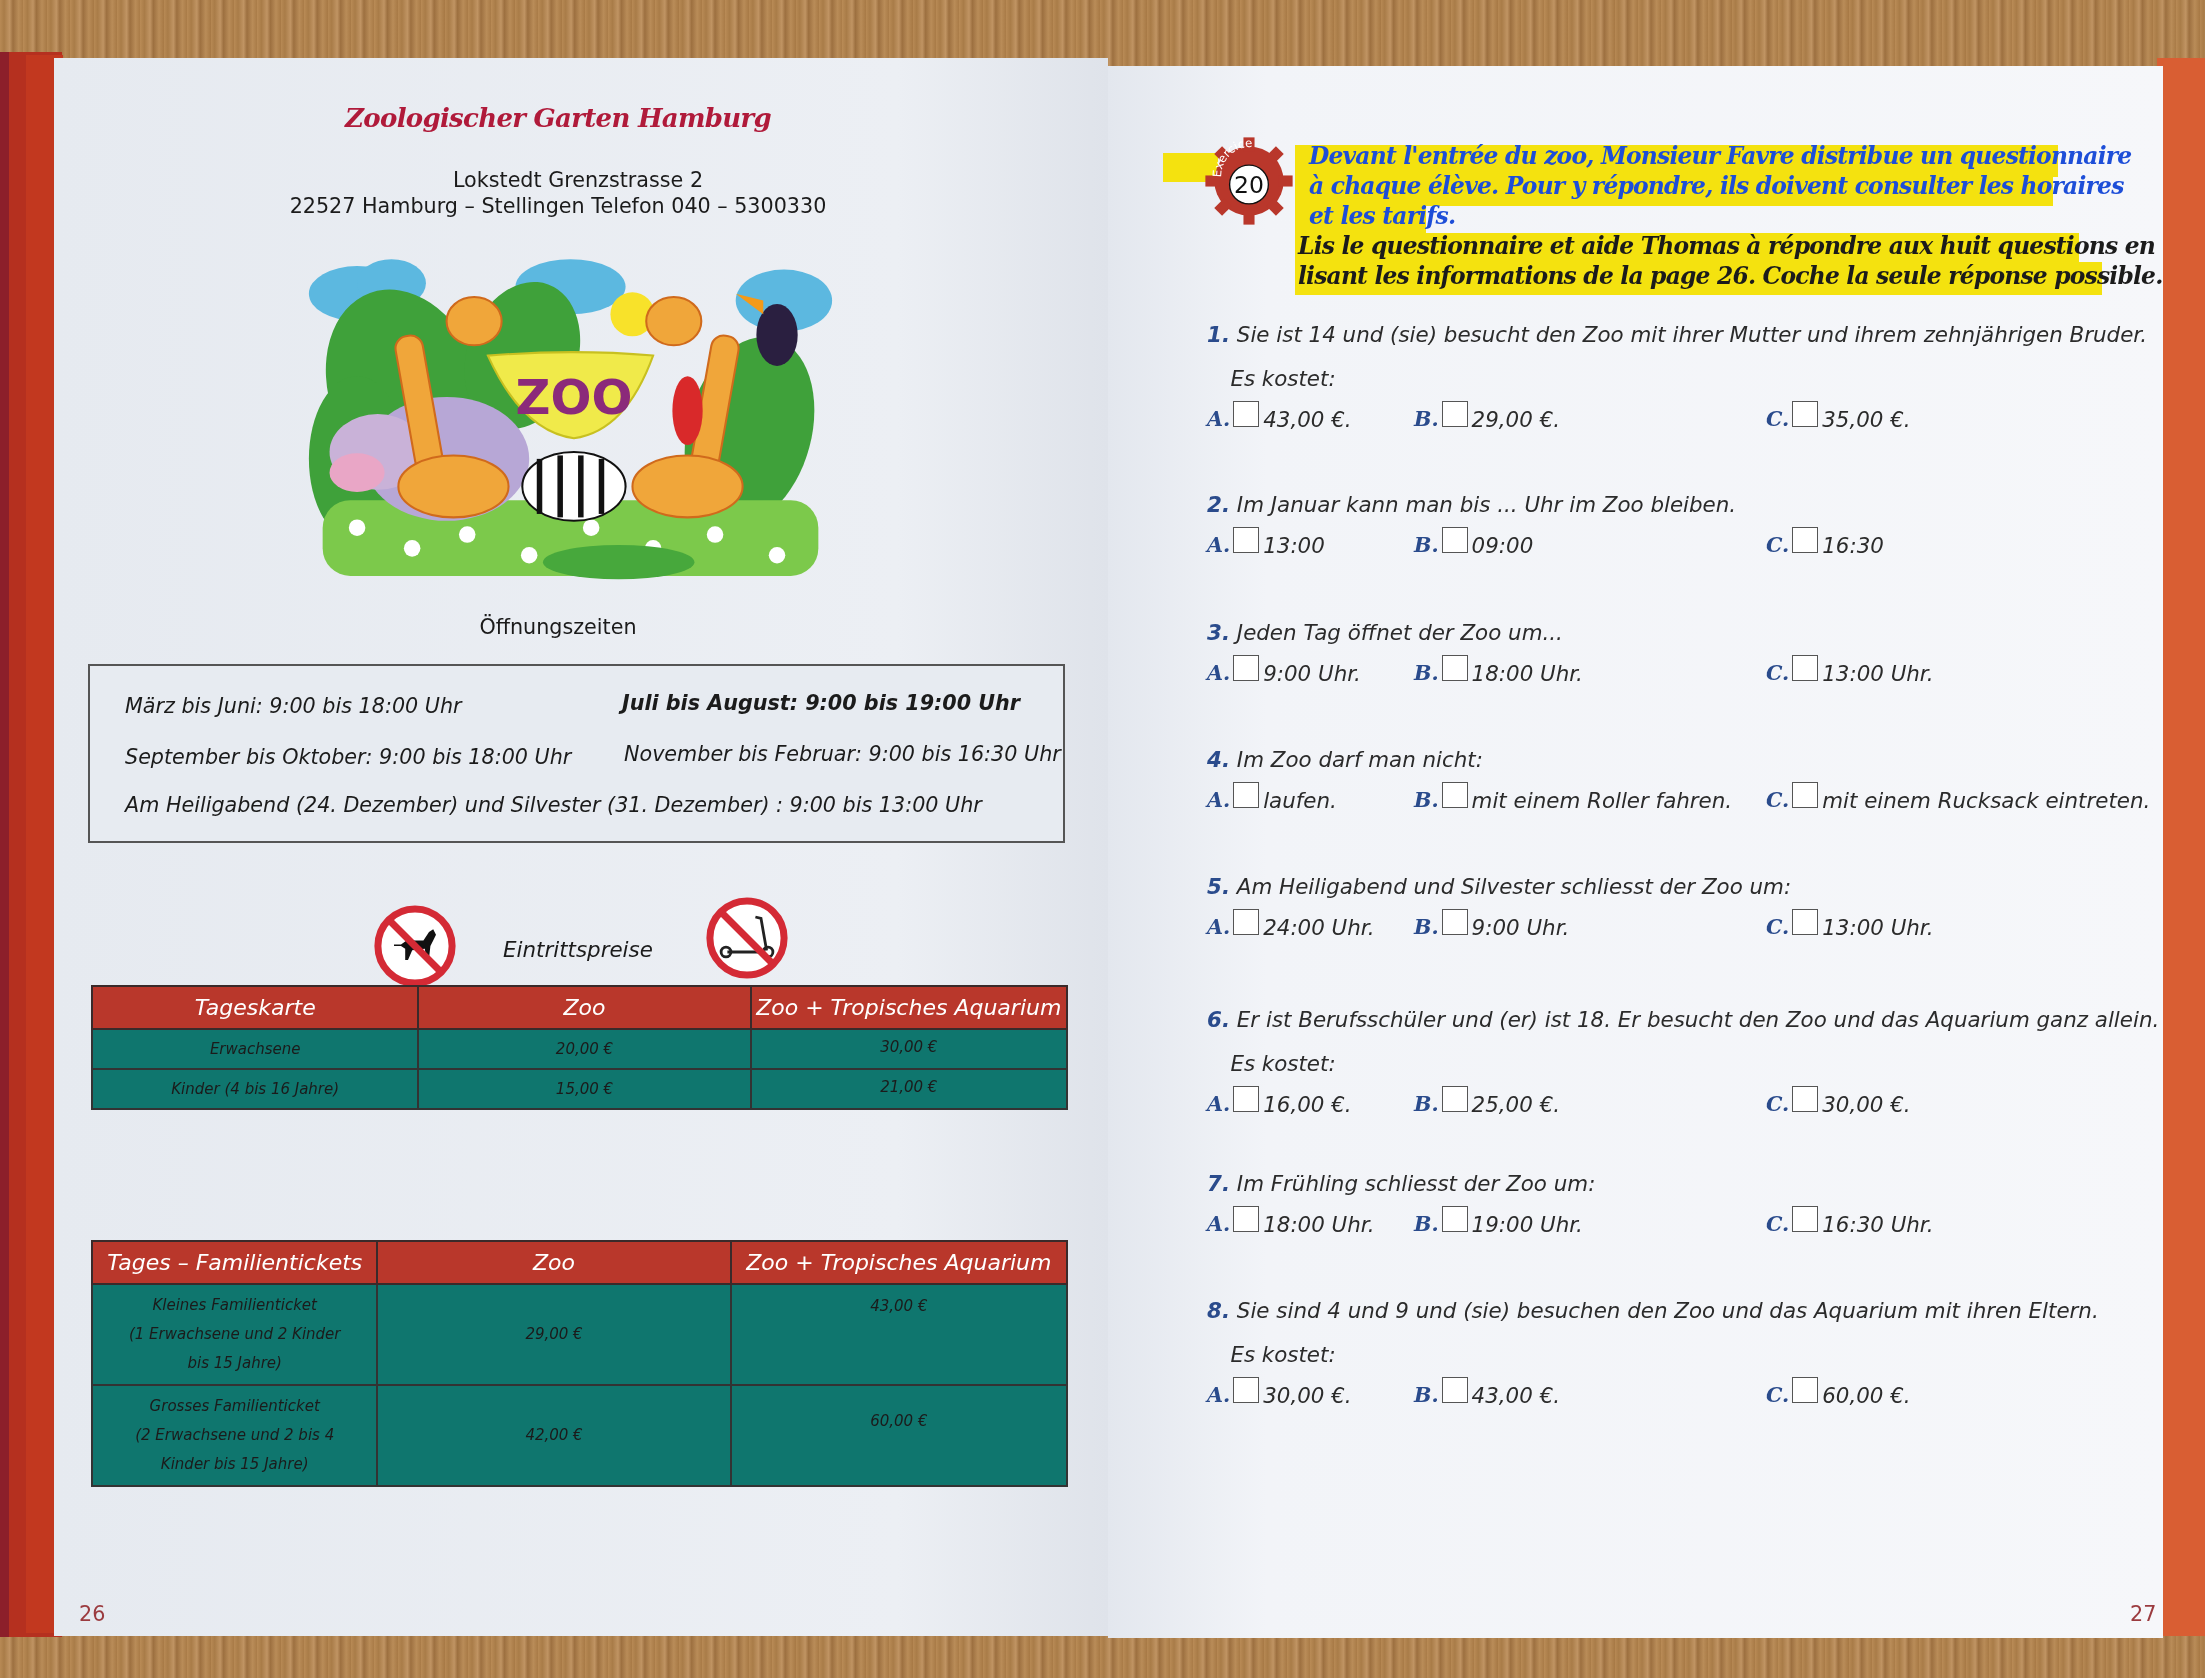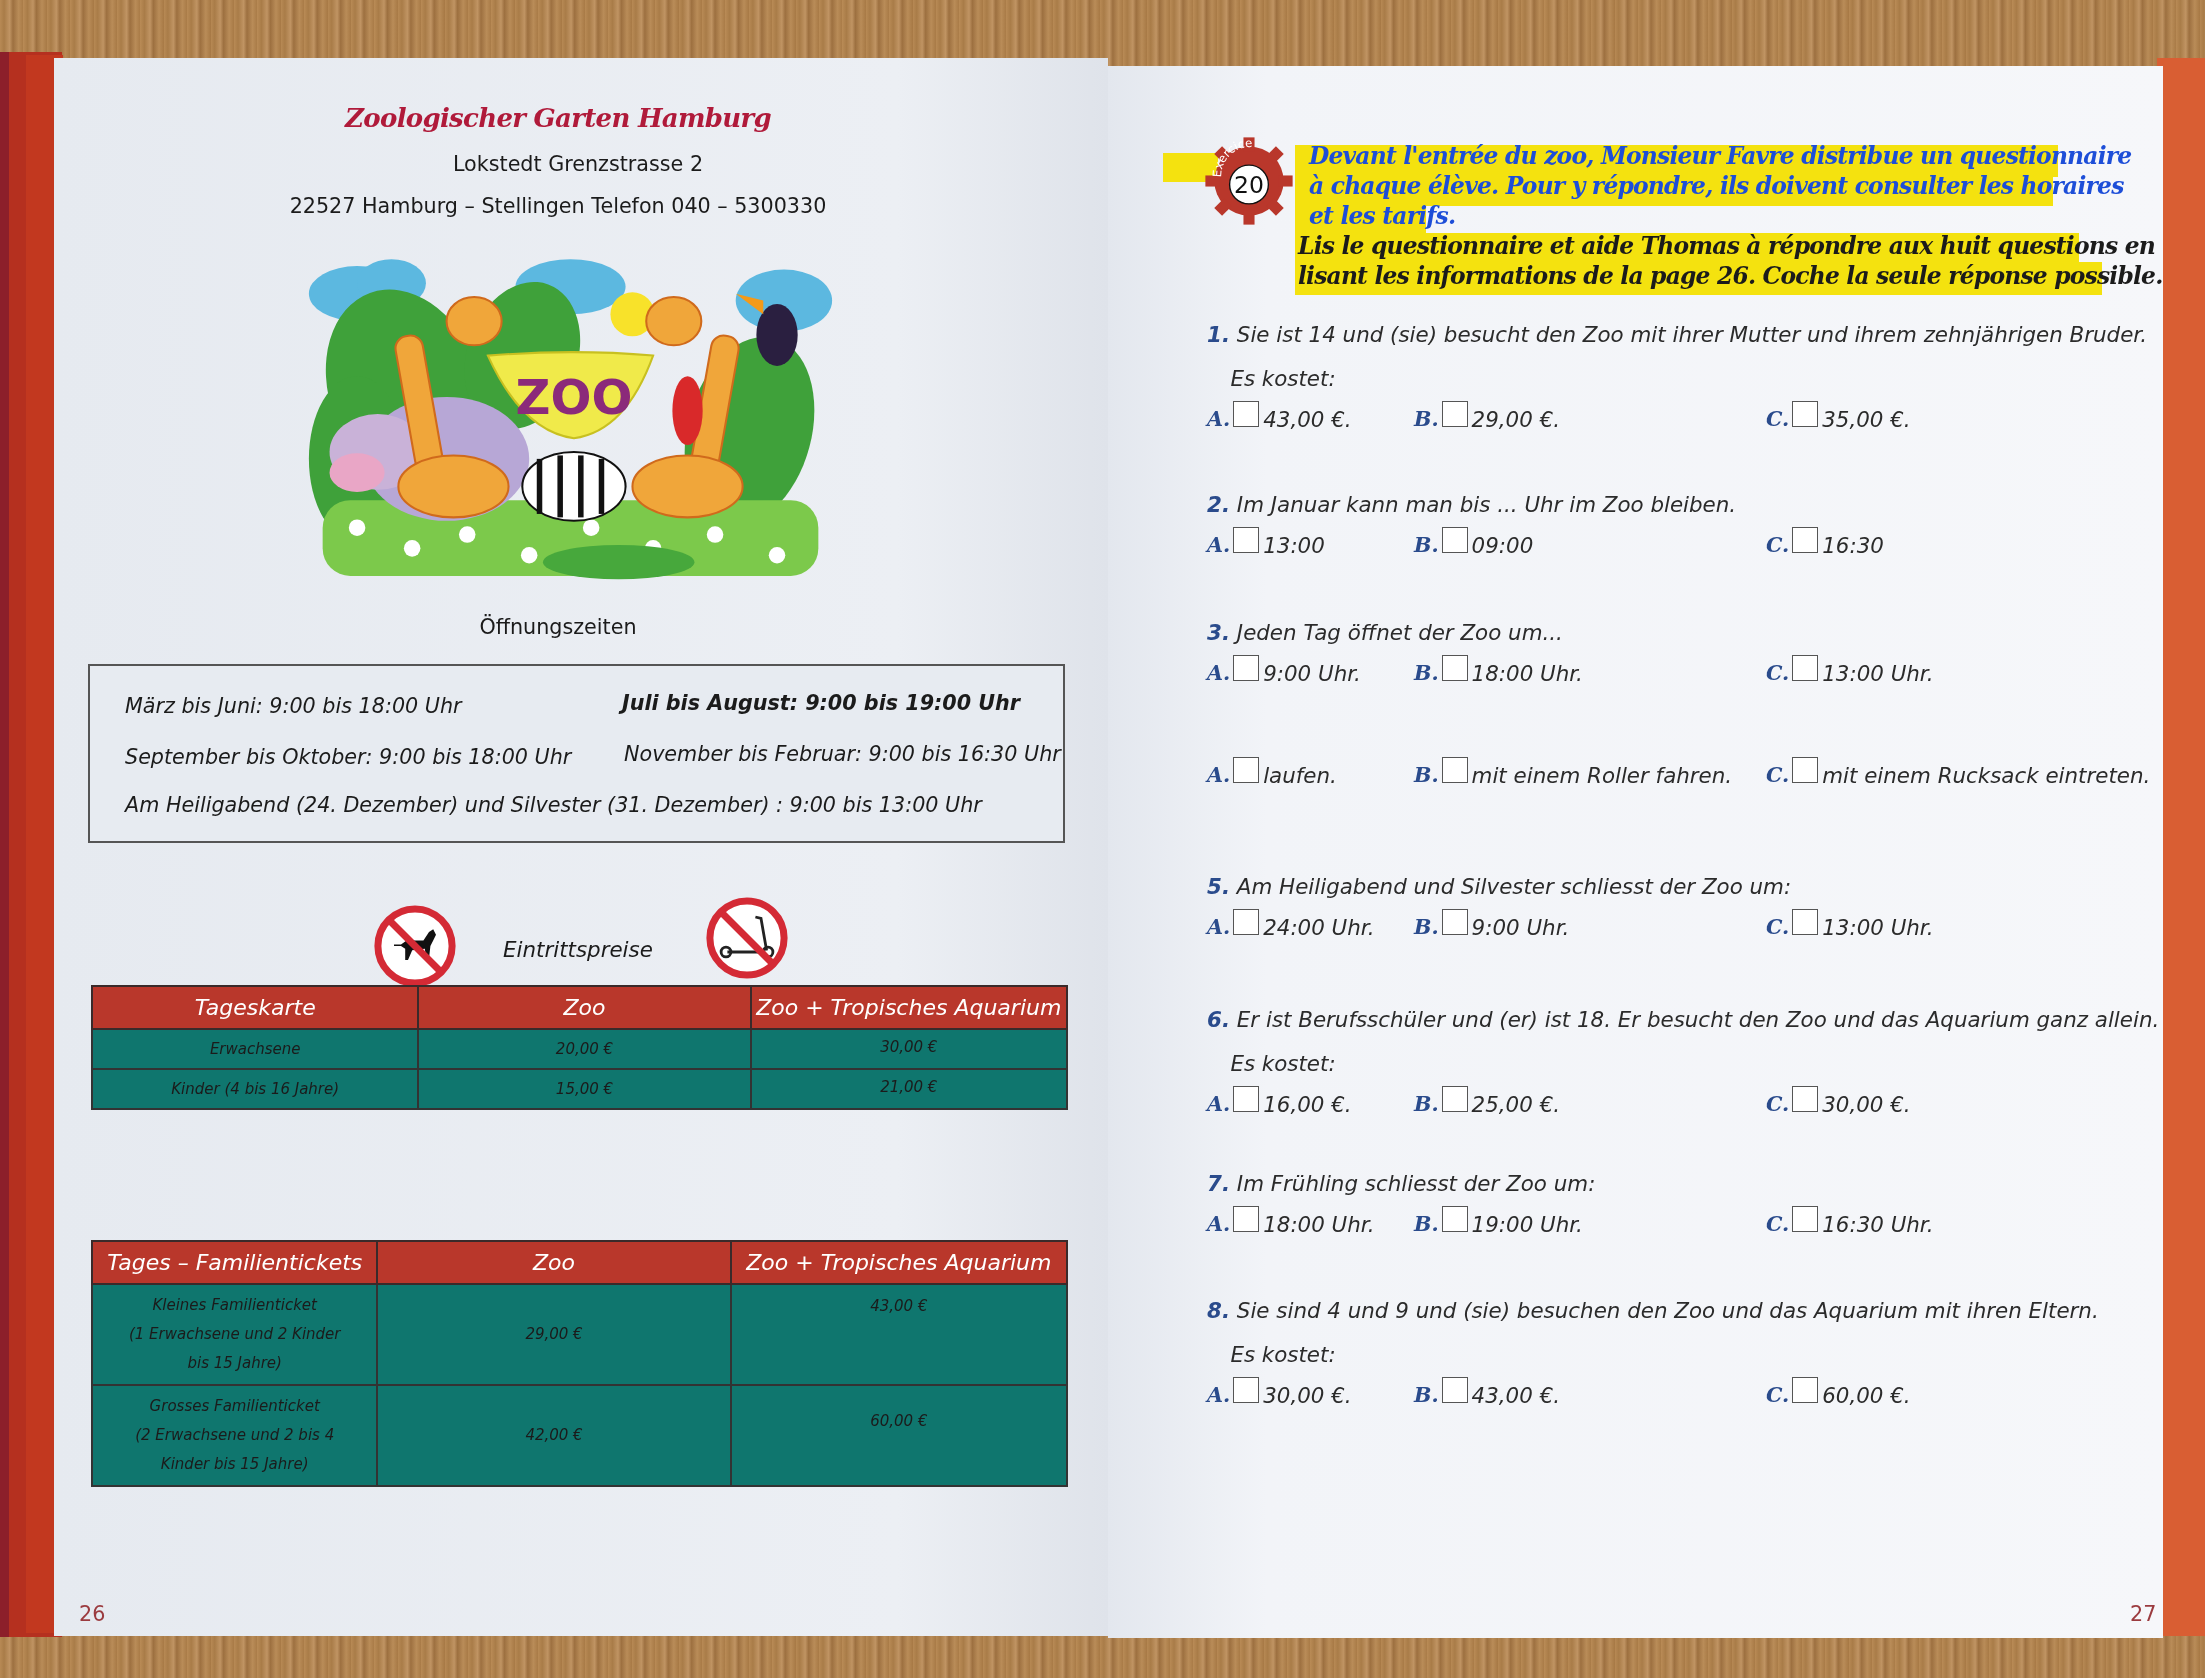--- a/index.html
+++ b/index.html
@@ -38,21 +38,21 @@
   
   .zoo-title {
     position: absolute; left: 0; width: 1116px; top: 103px; text-align: center;
     font-family: "DejaVu Serif", serif; font-style: italic; font-weight: bold;
     font-size: 26px; color: #b01a3a; letter-spacing: -0.7px;
   }
   .addr {
     position: absolute; left: 0; width: 1116px; text-align: center;
     font-family: "DejaVu Sans", sans-serif; font-size: 20.7px; color: #1b1b1b;
   }
-  .addr1 { top: 152px; padding-left: 40px; }
+  .addr1 { top: 168px; padding-left: 40px; }
   .addr2 { top: 194px; }
 
   .zoo-illustration {
     position: absolute; left: 302px; top: 252px; width: 537px; height: 338px;
   }
 
   .hours-title {
     position: absolute; left: 0; width: 1116px; top: 615px; text-align: center;
     font-size: 20.7px; color: #1b1b1b;
   }
@@ -373,20 +373,21 @@
       </div>
     <div class="opt opt-c">
         <span class="opt-letter">C.</span>
         <span class="checkbox"></span>
         <span>13:00 Uhr.</span>
       </div>
   </div>
 </div>
 
 <div class="q" style="top:747px;">
+  <span class="q-text"><span class="q-num">4.</span> <span>Im Zoo darf man nicht:</span></span>
   <div class="opts">
     <div class="opt opt-a">
         <span class="opt-letter">A.</span>
         <span class="checkbox"></span>
         <span>laufen.</span>
       </div>
     <div class="opt opt-b">
         <span class="opt-letter">B.</span>
         <span class="checkbox"></span>
         <span>mit einem Roller fahren.</span>

